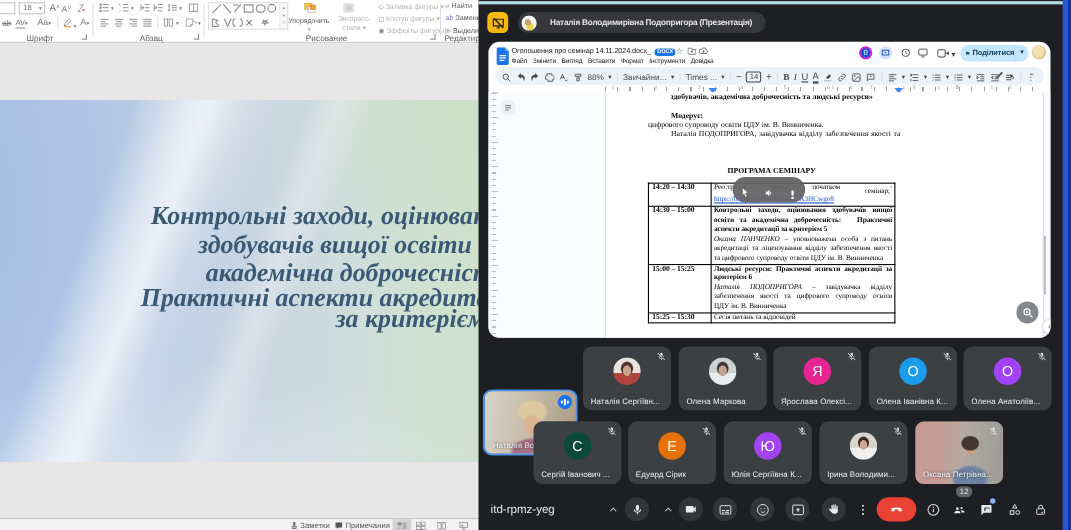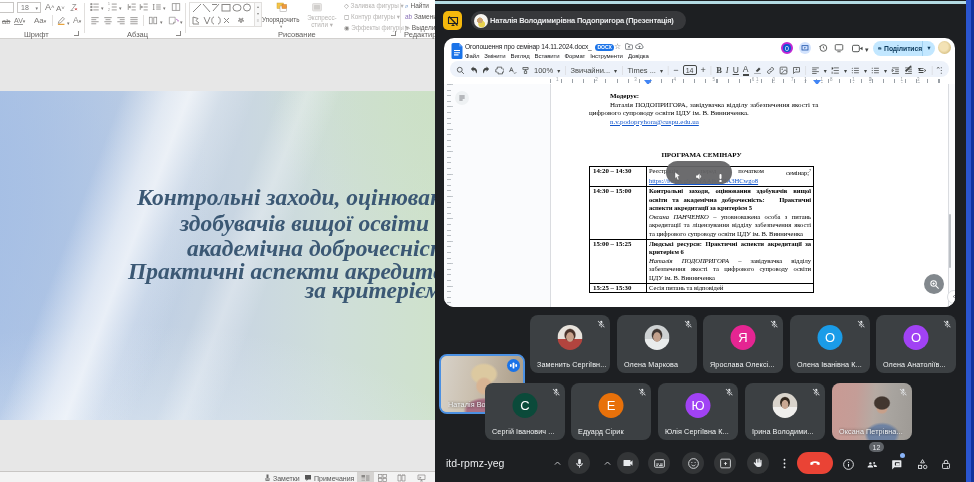--- a/index.html
+++ b/index.html
@@ -22,21 +22,21 @@
   }
   .sl { position:absolute; font-family:"Liberation Serif", serif; font-weight:bold; font-style:italic; color:#3b5874; font-size:23.5px; white-space:nowrap; }
   #pptstatus { position:absolute; left:0; top:471px; width:974px; height:11px; background:#f3f3f3; border-top:1px solid #c8c6c4; font-size:8px; color:#444; }
 
   
   #meet { position:absolute; left:435px; top:0; width:539px; height:482px; background:#1d1f22; }
   #topstrip { position:absolute; left:0; top:1px; width:539px; height:2.5px; background:#b3dae3; }
   #ybtn { position:absolute; left:8px; top:11px; width:19px; height:19px; background:#f5b80c; border-radius:5px; }
   #toppill { position:absolute; left:36px; top:11px; height:19px; background:#37383b; border-radius:10px; display:flex; align-items:center; padding:0 12px 0 3px; }
   #toppill .av { width:14px; height:14px; border-radius:50%; background:radial-gradient(circle 3px at 42% 45%, #c9a070 90%, rgba(0,0,0,0) 100%), radial-gradient(circle 5px at 55% 72%, #e8d24e 60%, rgba(0,0,0,0) 75%), radial-gradient(circle at 40% 40%, #f7f5f0 60%, #e4ddcf 100%); position:relative; overflow:hidden; }
-  #toppill .name { color:#e9eaec; font-size:7.5px; font-weight:bold; margin-left:2px; letter-spacing:-.2px; }
+  #toppill .name { color:#e9eaec; font-size:7.5px; font-weight:bold; margin-left:12px; letter-spacing:-.2px; }
 
   
   #docs { position:absolute; left:9px; top:38px; width:511px; height:269px; background:#fff; border-radius:10px; overflow:hidden; }
   #dmenu { position:absolute; left:21px; top:14.5px; font-size:6px; color:#202124; display:flex; gap:5px; letter-spacing:-.1px; }
   #dtoolbar { position:absolute; left:6px; top:23px; width:499px; height:16px; background:#edf2fa; border-radius:8px; }
   #druler { position:absolute; left:30px; top:40px; width:475px; height:6px; }
   #dcanvas { position:absolute; left:0; top:46px; width:511px; height:223px; background:#fafbfd; }
   #dpage { position:absolute; left:106px; top:0px; width:399px; height:223px; background:#fff; border-left:1px solid #dadce0; border-right:1px solid #dadce0; }
   .doc { font-family:"Liberation Serif", serif; color:#111; }
   .jl { text-align:justify; text-align-last:justify; }
@@ -325,21 +325,21 @@
         <svg width="9" height="9" viewBox="0 0 24 24" fill="none" stroke="#444746" stroke-width="2">
             <path d="M6 8V3h12v5M6 8H4a2 2 0 0 0-2 2v6h4m14-8h2a2 2 0 0 1 2 2v6h-4m-12 0v5h12v-5"></path>
           </svg>
         <svg width="9" height="9" viewBox="0 0 24 24" fill="none" stroke="#444746" stroke-width="2">
             <path d="M4 16L9 4l5 12M5.5 12h7"></path>
             <path d="M15 18c2 2 5 2 7-1" stroke-width="1.8"></path>
           </svg>
         <svg width="9" height="9" viewBox="0 0 24 24" fill="none" stroke="#444746" stroke-width="2">
             <path d="M5 4h14v5H5zM12 9v4m0 0h-3v7h6v-7h-3z"></path>
           </svg>
-        <span style="font-size:7.5px;">100%</span>
+        <span style="font-size:7.5px;">88%</span>
           <span style="font-size:6px;">▾</span>
         <span style="color:#dadce0;">|</span>
         <span style="font-size:7.5px;">Звичайни...</span>
           <span style="font-size:6px;">▾</span>
         <span style="color:#dadce0;">|</span>
         <span style="font-size:7.5px;">Times ...</span>
           <span style="font-size:6px;">▾</span>
         <span style="color:#dadce0;">|</span>
         <span style="font-size:9px;">−</span>
         <span style="display:inline-block; width:14px; height:10px; border:1px solid #444746; border-radius:2px; font-size:7px; text-align:center; line-height:10px;">14</span>
@@ -422,25 +422,25 @@
       <div style="position:absolute; left:11px; top:7px; width:14px; height:14px; border-radius:50%; background:#eef1f3; display:flex; align-items:center; justify-content:center;">
         <svg width="8" height="8" viewBox="0 0 24 24" stroke="#5f6368" stroke-width="2.4" fill="none">
             <path d="M4 6h16M4 12h16M4 18h10"></path>
           </svg>
       </div>
 
       <div style="position:absolute; left:3px; top:0; width:4px; height:223px; background:repeating-linear-gradient(180deg, #b9bec3 0 1px, transparent 1px 5.6px);"></div>
       <div style="position:absolute; left:7px; top:0; width:2px; height:223px; background:repeating-linear-gradient(180deg, #c3c8cd 0 1px, transparent 1px 22.4px);"></div>
 
       <div class="doc" style="position:absolute; left:145px; top:0; width:225px; height:223px; font-size:7px; line-height:8.4px; color:#000;">
+        <div style="text-align:center; font-weight:bold;">здобувачів, академічна доброчесність та людські ресурси»</div>
         <div style="height:8.4px;"></div>
         <div style="font-weight:bold; padding-left:21px;">Модерує:</div>
+        <div class="nw">цифрового супроводу освіти ЦДУ ім. В. Винниченка.</div>
         <div class="nw" style="padding-left:21px; word-spacing:.6px;">Наталія ПОДОПРИГОРА, завідувачка відділу забезпечення якості та</div>
-        <div class="nw">цифрового супроводу освіти ЦДУ ім. В. Винниченка.</div>
-        <div style="padding-left:21px;"><span style="color:#1155cc; text-decoration:underline;">n.v.podopryhora@cuspu.edu.ua</span></div>
         <div style="height:25.2px;"></div>
         <div style="position:relative; text-align:center; font-weight:bold; height:8.4px;">
           <span style="position:relative; z-index:2;">ПРОГРАМА СЕМІНАРУ</span>
         </div>
         <div style="height:6px;"></div>
 
         <table style="border-collapse:collapse; width:225px; font-size:6.6px; line-height:8.6px; letter-spacing:-.05px; color:#000; table-layout:fixed;">
           <tbody>
               <tr>
             <td class="tc1">14:20 – 14:30</td>
@@ -533,21 +533,21 @@
     <div class="tname" style="text-shadow:0 0 3px rgba(0,0,0,.7); bottom:3px;">Наталія Володи...</div>
   </div>
   <div class="tile" style="left:95px; top:315px;">
     <div class="tavatar" style="background:
       radial-gradient(ellipse 5.5px 7px at 50% 48%, #c9a28b 62%, rgba(0,0,0,0) 75%),
       radial-gradient(ellipse 9px 10px at 50% 40%, #4a332a 55%, rgba(0,0,0,0) 68%),
       linear-gradient(180deg, #e8e3dc 55%, #b2443e 58%);"></div>
     <svg class="micsvg" style="position:absolute; right:5px; top:5px;" width="8.5" height="8.5" viewBox="0 0 24 24" fill="#e3e5e8">
         <path d="M15 10.6V5a3 3 0 0 0-6 0v.8l6 5.8zM19 11h-1.7c0 .6-.1 1.2-.3 1.8l1.3 1.3c.4-1 .7-2 .7-3.1zM3.4 2.3 2 3.7 9 10.7V11a3 3 0 0 0 5.2 2.1l1.4 1.4A5 5 0 0 1 6.7 11H5a7 7 0 0 0 6 6.9V21h2v-3.1c1-.1 2-.5 2.8-1l4.5 4.4 1.4-1.4L3.4 2.3z"></path>
       </svg>
-    <div class="tname">Заменить Сергіївн...</div>
+    <div class="tname">Наталія Сергіївн...</div>
   </div>
   <div class="tile" style="left:182px; top:315px;">
     <div class="tavatar" style="background:
       radial-gradient(ellipse 5.5px 7px at 50% 48%, #c3a18c 62%, rgba(0,0,0,0) 75%),
       radial-gradient(ellipse 8.5px 10px at 50% 40%, #3f3733 55%, rgba(0,0,0,0) 68%),
       linear-gradient(180deg, #cdd1d2 55%, #e9ecec 58%);"></div>
     <svg class="micsvg" style="position:absolute; right:5px; top:5px;" width="8.5" height="8.5" viewBox="0 0 24 24" fill="#e3e5e8">
         <path d="M15 10.6V5a3 3 0 0 0-6 0v.8l6 5.8zM19 11h-1.7c0 .6-.1 1.2-.3 1.8l1.3 1.3c.4-1 .7-2 .7-3.1zM3.4 2.3 2 3.7 9 10.7V11a3 3 0 0 0 5.2 2.1l1.4 1.4A5 5 0 0 1 6.7 11H5a7 7 0 0 0 6 6.9V21h2v-3.1c1-.1 2-.5 2.8-1l4.5 4.4 1.4-1.4L3.4 2.3z"></path>
       </svg>
     <div class="tname">Олена Маркова</div>

